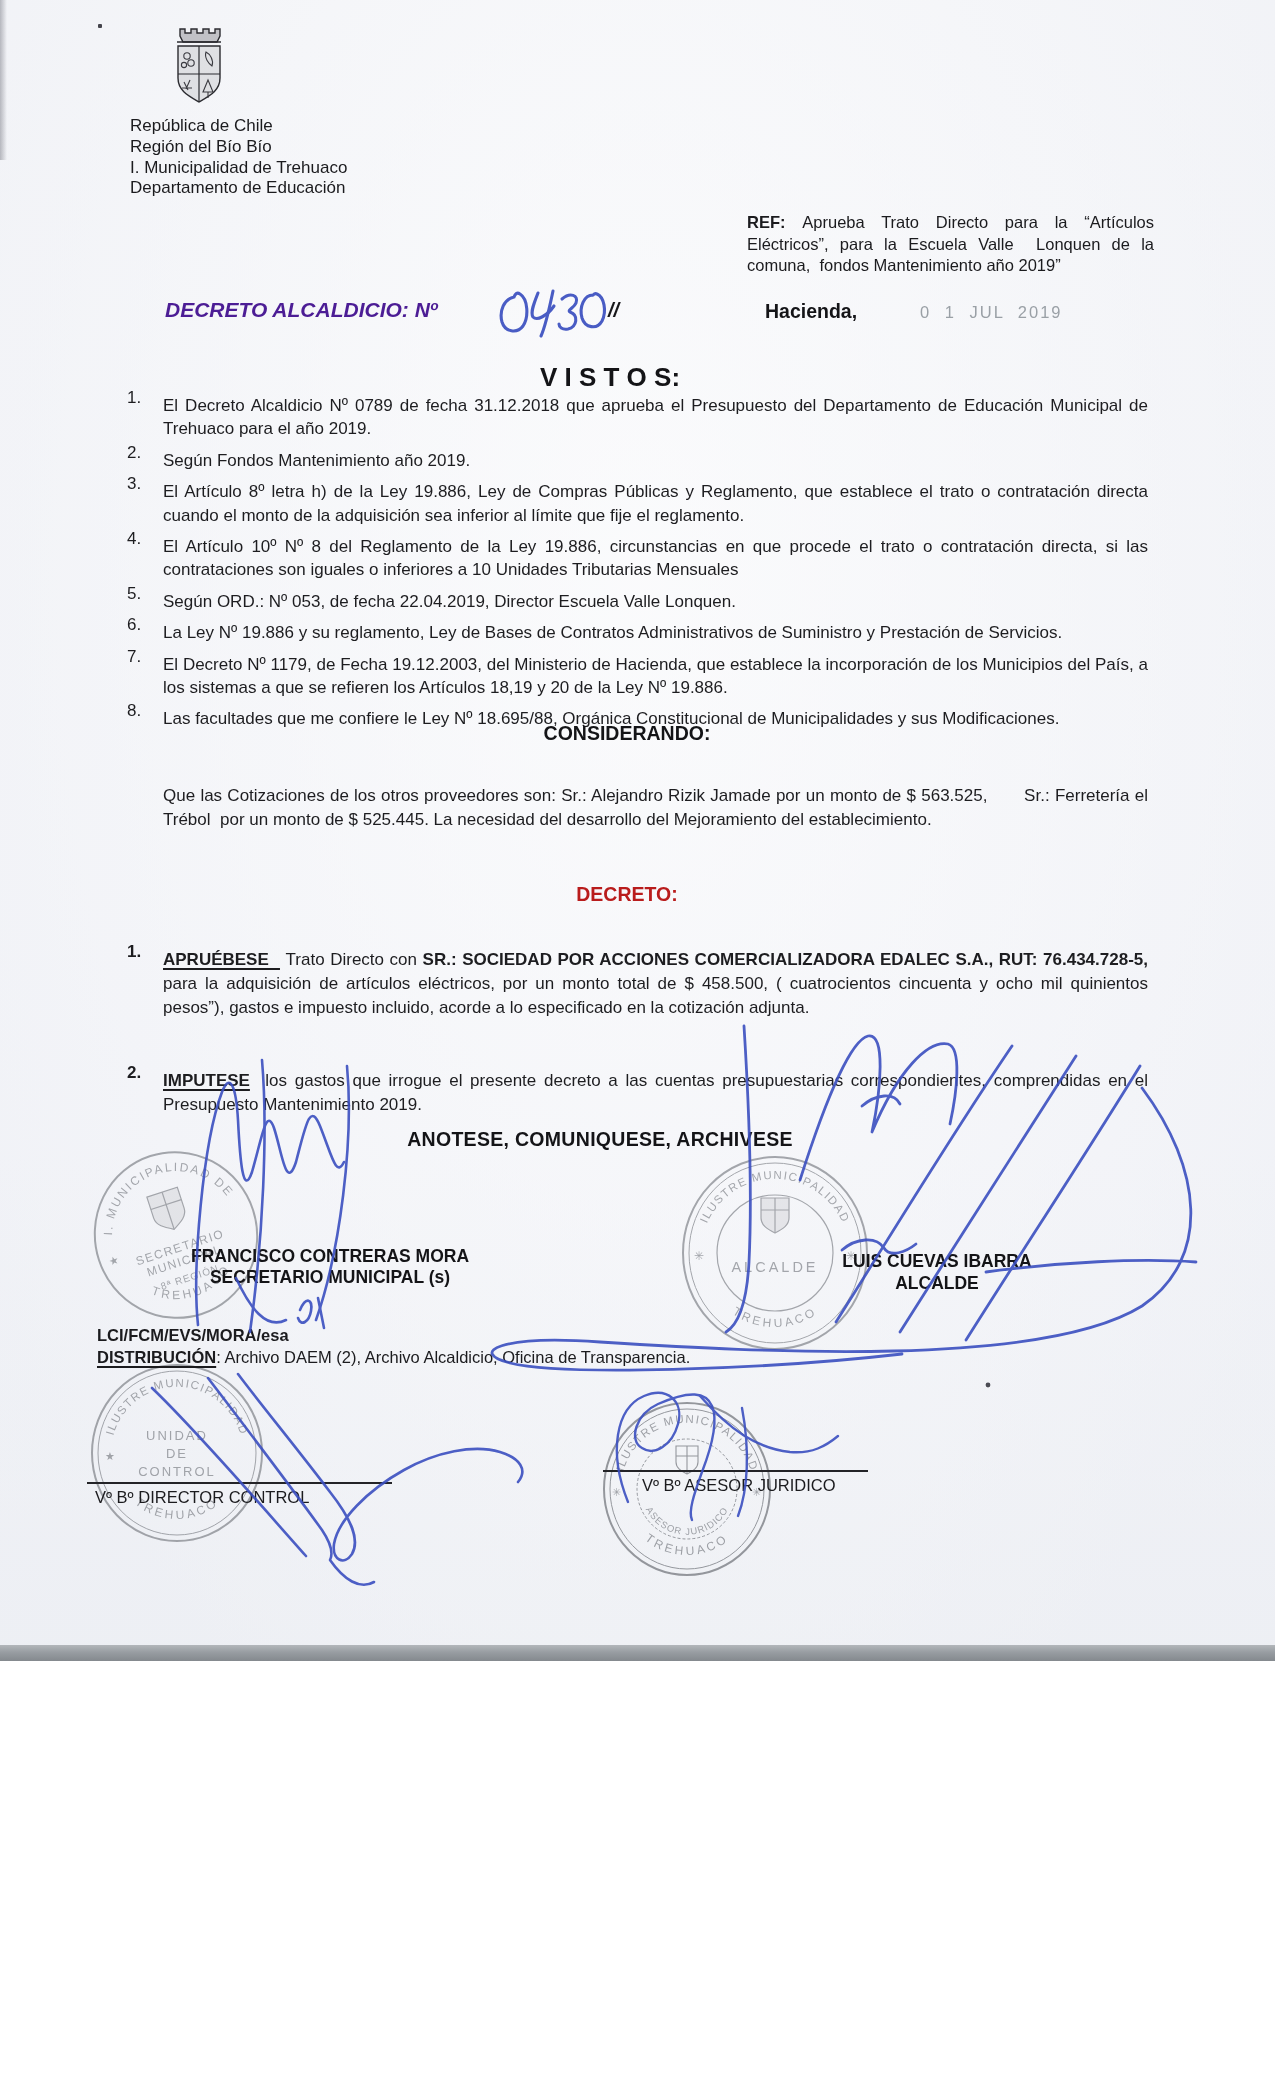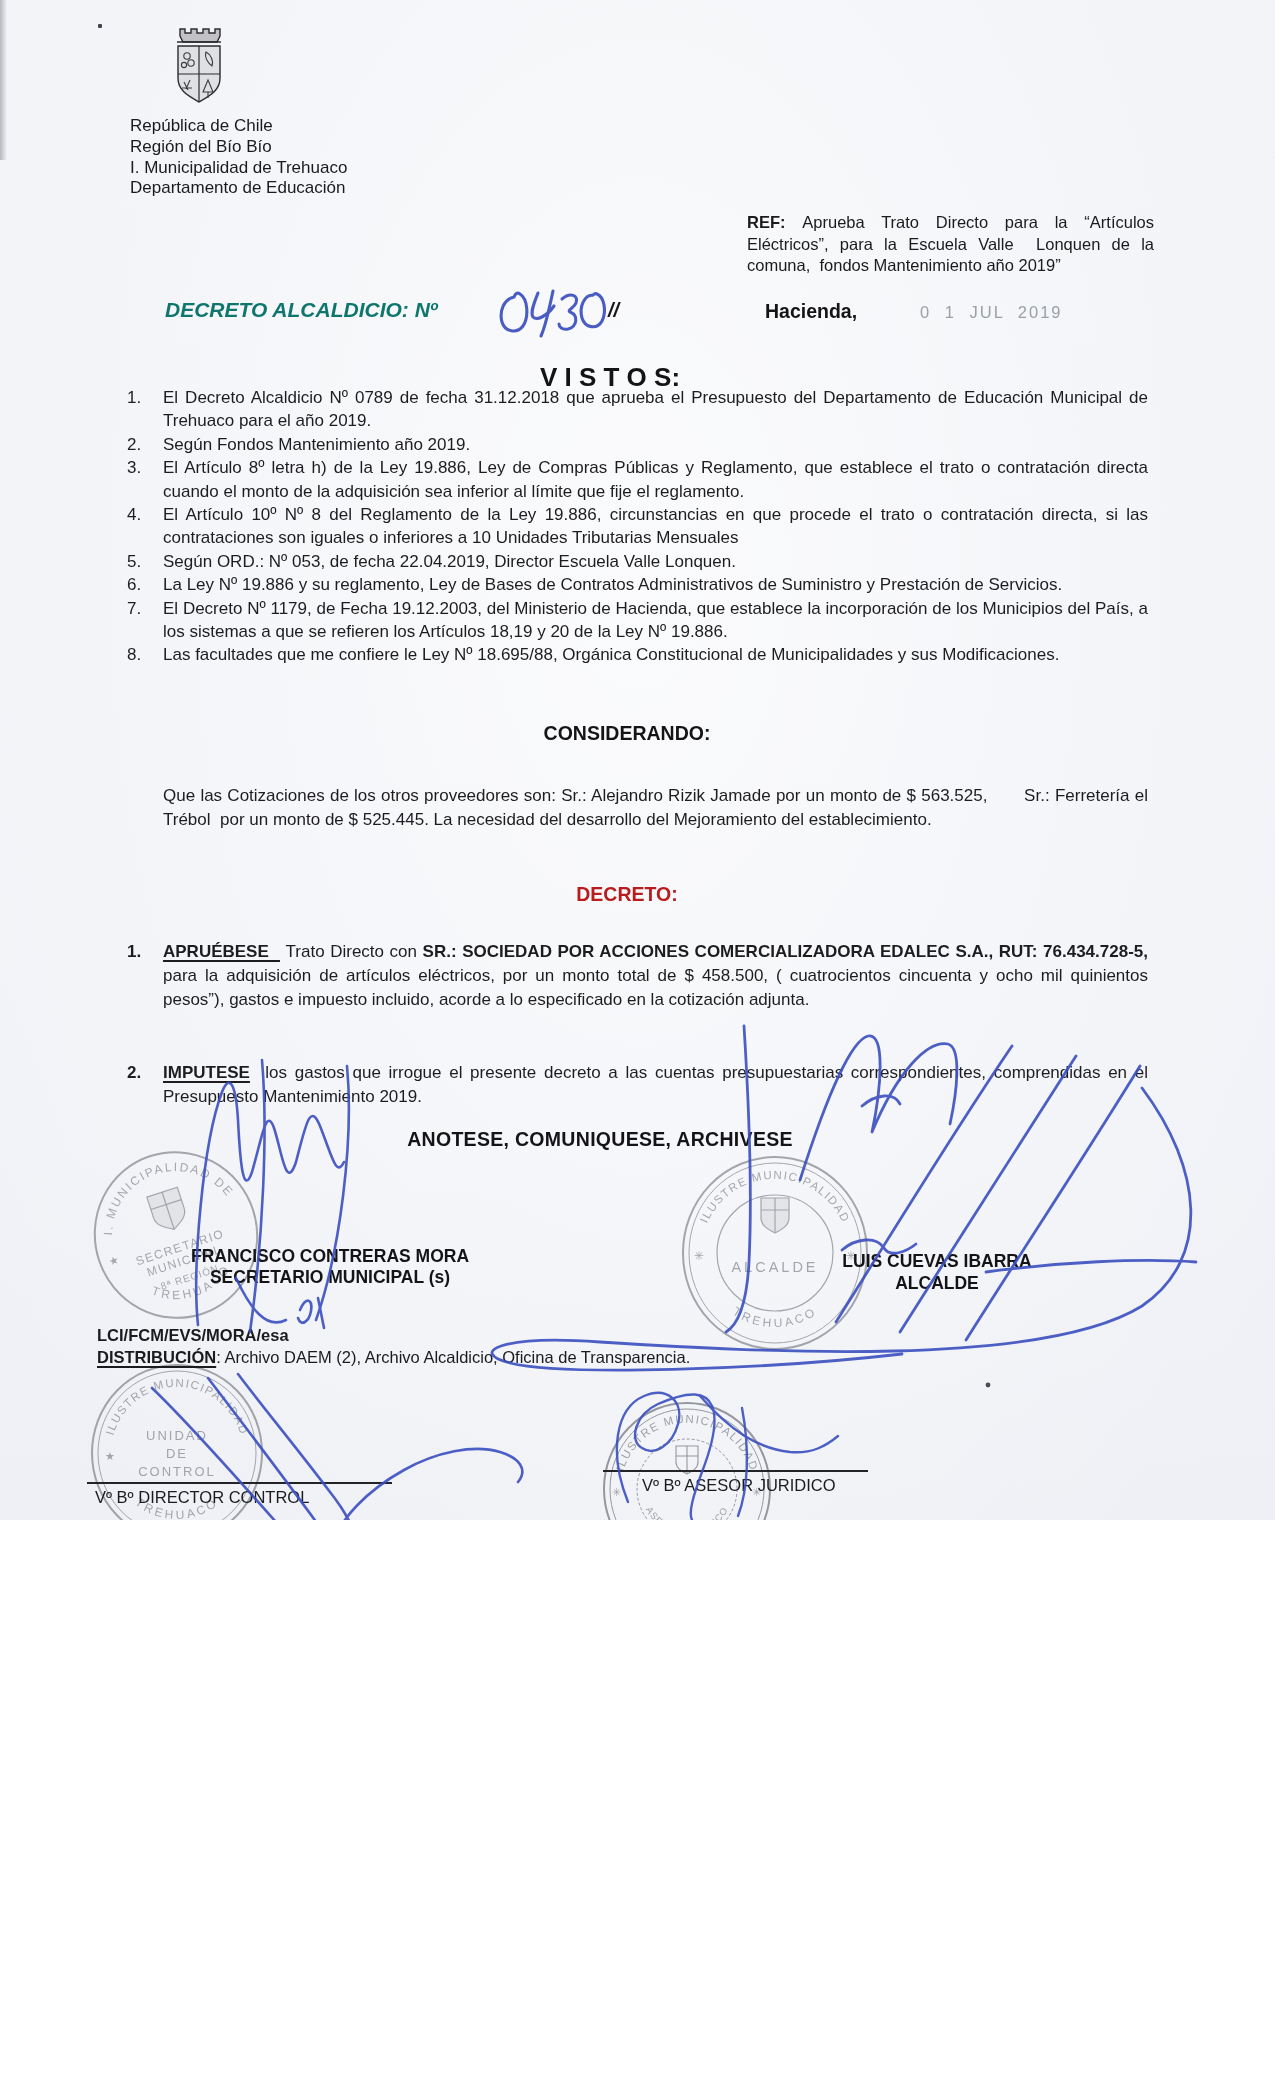--- a/index.html
+++ b/index.html
@@ -1,42 +1,42 @@
 <!DOCTYPE html>
 <html><head>
 <meta charset="utf-8">
 <style>
   * { margin:0; padding:0; box-sizing:border-box; }
   body { background:#ffffff; font-family:"Liberation Sans", sans-serif; }
-  #canvas { position:relative; width:1275px; height:1520px; background:#ffffff; overflow:hidden; }
+  #canvas { position:relative; width:1275px; height:2100px; background:#ffffff; overflow:hidden; }
   #paper { position:absolute; left:0; top:0; width:1275px; height:1647px;
            background:
              radial-gradient(ellipse at 50% 35%, rgba(255,255,255,.6), rgba(236,238,244,.35) 85%),
              linear-gradient(180deg,#f4f5f8 0%, #f3f4f8 70%, #eef0f4 100%);
   }
   #edge-shadow-left { position:absolute; left:0; top:0; width:7px; height:160px;
            background:linear-gradient(90deg, rgba(70,72,84,.35), rgba(70,72,84,0)); }
   #scan-band { position:absolute; left:0; top:1645px; width:1275px; height:16px;
            background:linear-gradient(180deg,#b3b7bb 0%, #989da2 45%, #84898e 100%); }
   .abs { position:absolute; }
   .txt { color:#1d1d20; }
   .just { text-align:justify; text-justify:inter-word; }
   .b { font-weight:bold; }
   .u { text-decoration:underline; text-decoration-thickness:2px; text-underline-offset:3px; }
   #header-block { left:130px; top:116px; font-size:17px; line-height:20.8px; color:#1b1b1e; }
   #ref-block { left:747px; top:212px; width:407px; font-size:16.5px; line-height:21.6px; color:#1b1b1e; }
-  #decree-title { left:165px; top:298px; font-size:21px; font-weight:bold; font-style:italic; color:#0f766e; }
+  #decree-title { left:165px; top:298px; font-size:21px; font-weight:bold; font-style:italic; color:#4c1d95; }
   #decree-slashes { left:608px; top:299px; font-size:20px; font-weight:bold; font-style:italic; color:#17171a; }
   #city-label { left:765px; top:300px; font-size:19.5px; font-weight:bold; color:#141417; }
   #date-stamp { left:920px; top:303px; font-size:16.5px; color:#9aa0a6; letter-spacing:2px; word-spacing:7px; }
   #vistos-heading { left:110px; top:362px; width:1000px; text-align:center; font-size:26px; font-weight:bold; color:#141417; }
   #vistos-list { left:127px; top:386px; width:1021px; font-size:17px; line-height:23.4px; }
   .li-row { display:flex; }
   .li-num { width:36px; flex:0 0 36px; }
-  .li-body { flex:1; }
+  .li-body { flex:1;margin-top:8px; }
   #considerando-heading { left:127px; top:722px; width:1000px; text-align:center; font-size:19.5px; font-weight:bold; color:#141417; }
   #considerando-par { left:163px; top:784px; width:985px; font-size:17px; line-height:23.8px; }
   #decreto-heading { left:127px; top:883px; width:1000px; text-align:center; font-size:19.5px; font-weight:bold; color:#b91c1c; }
   #decreto-item1 { left:127px; top:940px; width:1021px; font-size:17px; line-height:23.8px; }
   #decreto-item2 { left:127px; top:1061px; width:1021px; font-size:17px; line-height:23.8px; }
   #closing-line { left:127px; top:1128px; width:946px; text-align:center; font-size:19.5px; font-weight:bold; letter-spacing:.3px; color:#141417; }
   .sig-block { text-align:center; font-weight:bold; color:#141417; }
   #sig-left  { left:130px; top:1246px; width:400px; font-size:17.5px; line-height:21px; }
   #sig-right { left:737px; top:1250px; width:400px; font-size:17.5px; line-height:22px; }
   #initials-line { left:97px; top:1326px; font-size:16.5px; font-weight:bold; color:#1b1b1e; }

